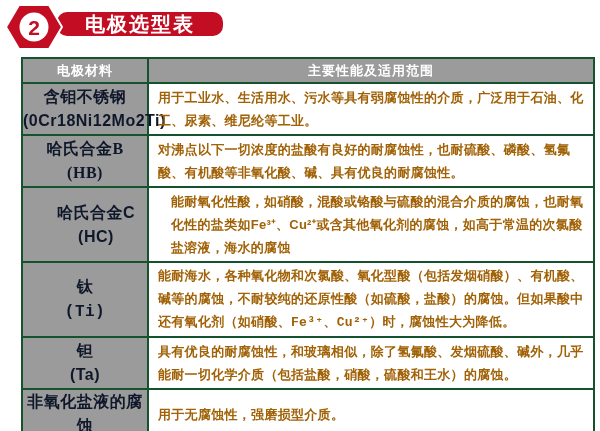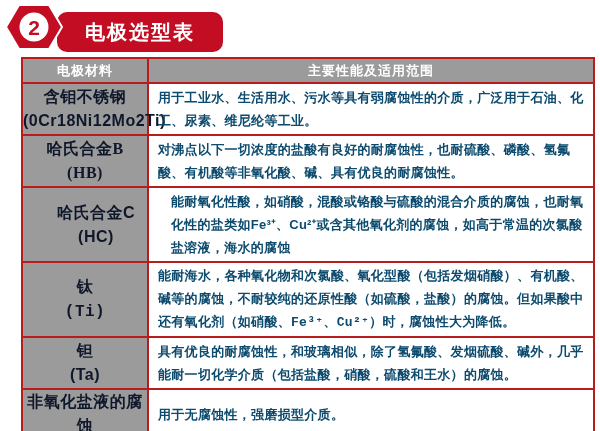--- a/index.html
+++ b/index.html
@@ -2,46 +2,46 @@
 <html><head>
 <meta charset="utf-8">
 <style>
   * { margin:0; padding:0; box-sizing:border-box; }
   html,body { width:600px; height:431px; background:#ffffff; font-family:"Liberation Sans", sans-serif; }
   .page { position:relative; width:600px; height:431px; background:#fff; overflow:hidden; }
 
   
   .hdr { position:relative; height:56px; }
   .ribbon {
-    position:absolute; left:57px; top:12px; width:166px; height:40px;
+    position:absolute; left:57px; top:12px; width:166px; height:24px;
     background:#c30d23; border-radius:10px;
     display:flex; align-items:center; justify-content:center;
     color:#ffffff; font-size:20px; font-weight:bold; letter-spacing:2px;
   }
   .hexwrap { position:absolute; left:5px; top:3px; width:58px; height:48px; }
 
   
   table.sel {
     position:absolute; left:21px; top:57px; width:572px;
     border-collapse:collapse; table-layout:fixed;
   }
   col.c1 { width:126px; }
   col.c2 { width:446px; }
-  th, td { border:2px solid #b91c1c; }
+  th, td { border:2px solid #14532d; }
   th {
     background:#9b9b9b; color:#ffffff; font-size:13px; font-weight:bold;
     height:25px; text-align:center; letter-spacing:1px;
   }
   td.material {
     background:#9b9b9b; color:#0f172a; font-weight:bold; font-size:16px;
     text-align:center; vertical-align:middle; line-height:1.5; letter-spacing:0.5px;
   }
   td.material .mname, td.material .mcode { display:block; }
   td.desc {
-    font-size:13px; color:#0c4a6e; font-weight:600;
+    font-size:13px; color:#a16207; font-weight:600;
     line-height:23px; padding:2px 9px; vertical-align:middle;
     letter-spacing:0.3px; text-align:left;
   }
   tr.r0 td { height:48px; }
   tr.r1 td { height:44px;font-family:Liberation Serif, serif; }
   tr.r2 td { height:64px;padding-left:22px; }
   tr.r3 td { height:67px;font-family:Liberation Mono, monospace; }
   tr.r4 td { height:44px; }
   tr.r5 td { height:20px; }
   tr.r6 td { height:20px; }

